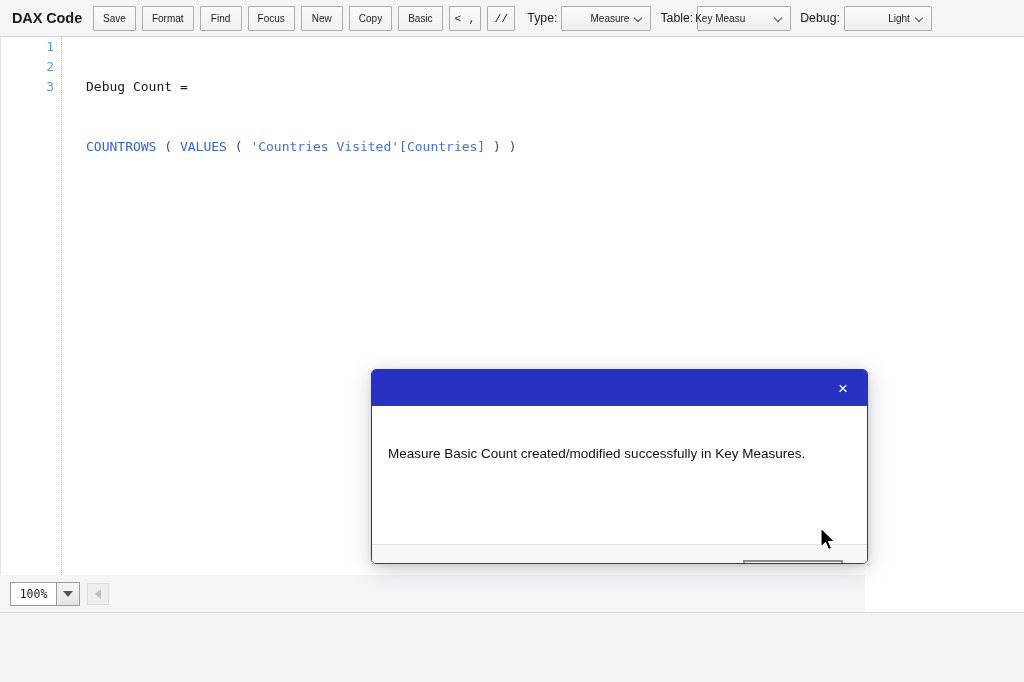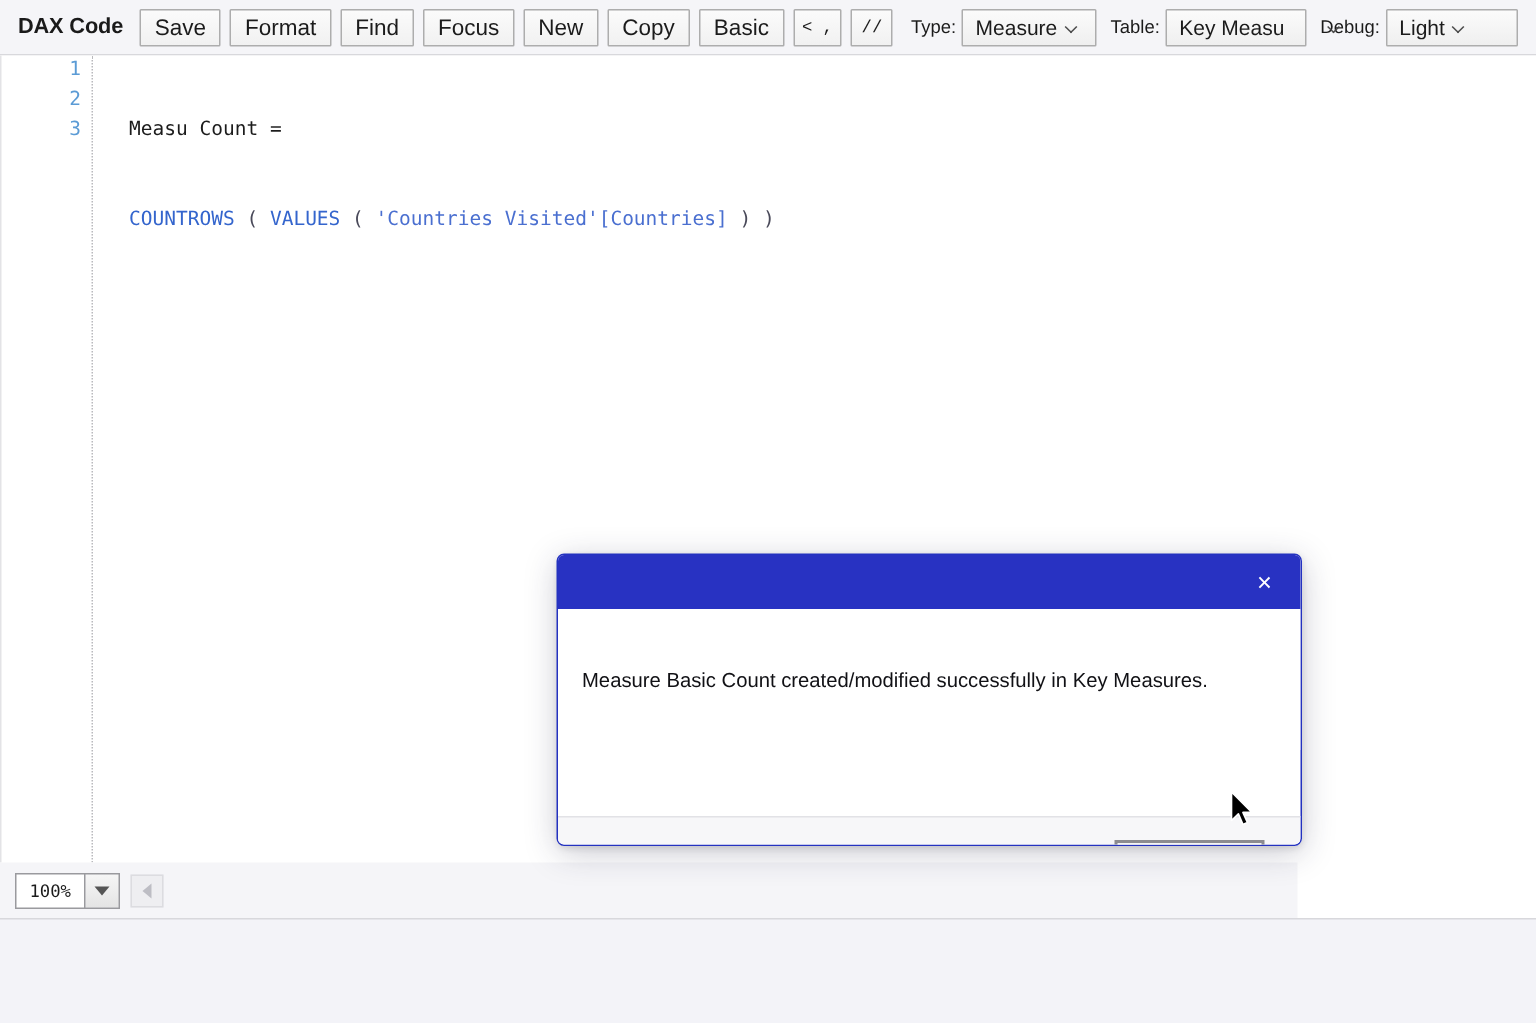--- a/index.html
+++ b/index.html
@@ -34,21 +34,21 @@
     color: #1a1a1a;
     padding: 0 8px 0 6px;
     letter-spacing: -0.1px;
     white-space: nowrap;
   }
   .tb-btn {
     height: 25px;
     min-width: 42px;
     margin: 0 3px;
     padding: 0 9px;
-    font-size: 15px;
+    font-size: 10px;
     color: #1b1b1b;
     background: linear-gradient(to bottom, #fbfbfb 0%, #f1f1f1 100%);
     border: 1px solid #adadad;
     border-radius: 1px;
     display: flex;
     align-items: center;
     justify-content: center;
     box-sizing: border-box;
     font-family: "Liberation Sans", sans-serif;
     white-space: nowrap;
@@ -63,24 +63,24 @@
     margin: 0 4px 0 9px;
     white-space: nowrap;
   }
   .tb-select {
     height: 25px;
     background: linear-gradient(to bottom, #fbfbfb 0%, #efefef 100%);
     border: 1px solid #adadad;
     border-radius: 1px;
     display: flex;
     align-items: center;
-    justify-content: flex-start;
+    justify-content: flex-end;
     box-sizing: border-box;
     padding: 0 6px 0 8px;
-    font-size: 14px;
+    font-size: 10px;
     color: #1b1b1b;
     cursor: default;
     white-space: nowrap;
   }
   #sel-type { width: 90px; }
   #sel-table { width: 94px; gap: 24px; }
   #sel-theme { width: 88px; }
   .chev {
     width: 9px; height: 9px;
     margin-left: 6px;
@@ -336,21 +336,21 @@
   </div>
 </div>
 
 <div id="editor">
   <div id="gutter">
     <div class="ln">1</div>
     <div class="ln">2</div>
     <div class="ln">3</div>
   </div>
   <div id="code">
-    <div class="code-line"><span class="tok-plain">Measu Count</span><span class="tok-plain"> =</span></div>
+    <div class="code-line"><span class="tok-plain">Debug Count</span><span class="tok-plain"> =</span></div>
     <div class="code-line"><span class="tok-fn">COUNTROWS</span><span class="tok-punct"> ( </span><span class="tok-fn">VALUES</span><span class="tok-punct"> ( </span><span class="tok-ref">'Countries Visited'[Countries]</span><span class="tok-punct"> ) )</span></div>
     <div class="code-line"><span class="tok-plain"></span></div>
   </div>
 </div>
 
 <div id="statusbar">
   <div id="zoom-value">100%</div>
   <div id="zoom-drop">
     <span class="tri-d"></span>
   </div>

